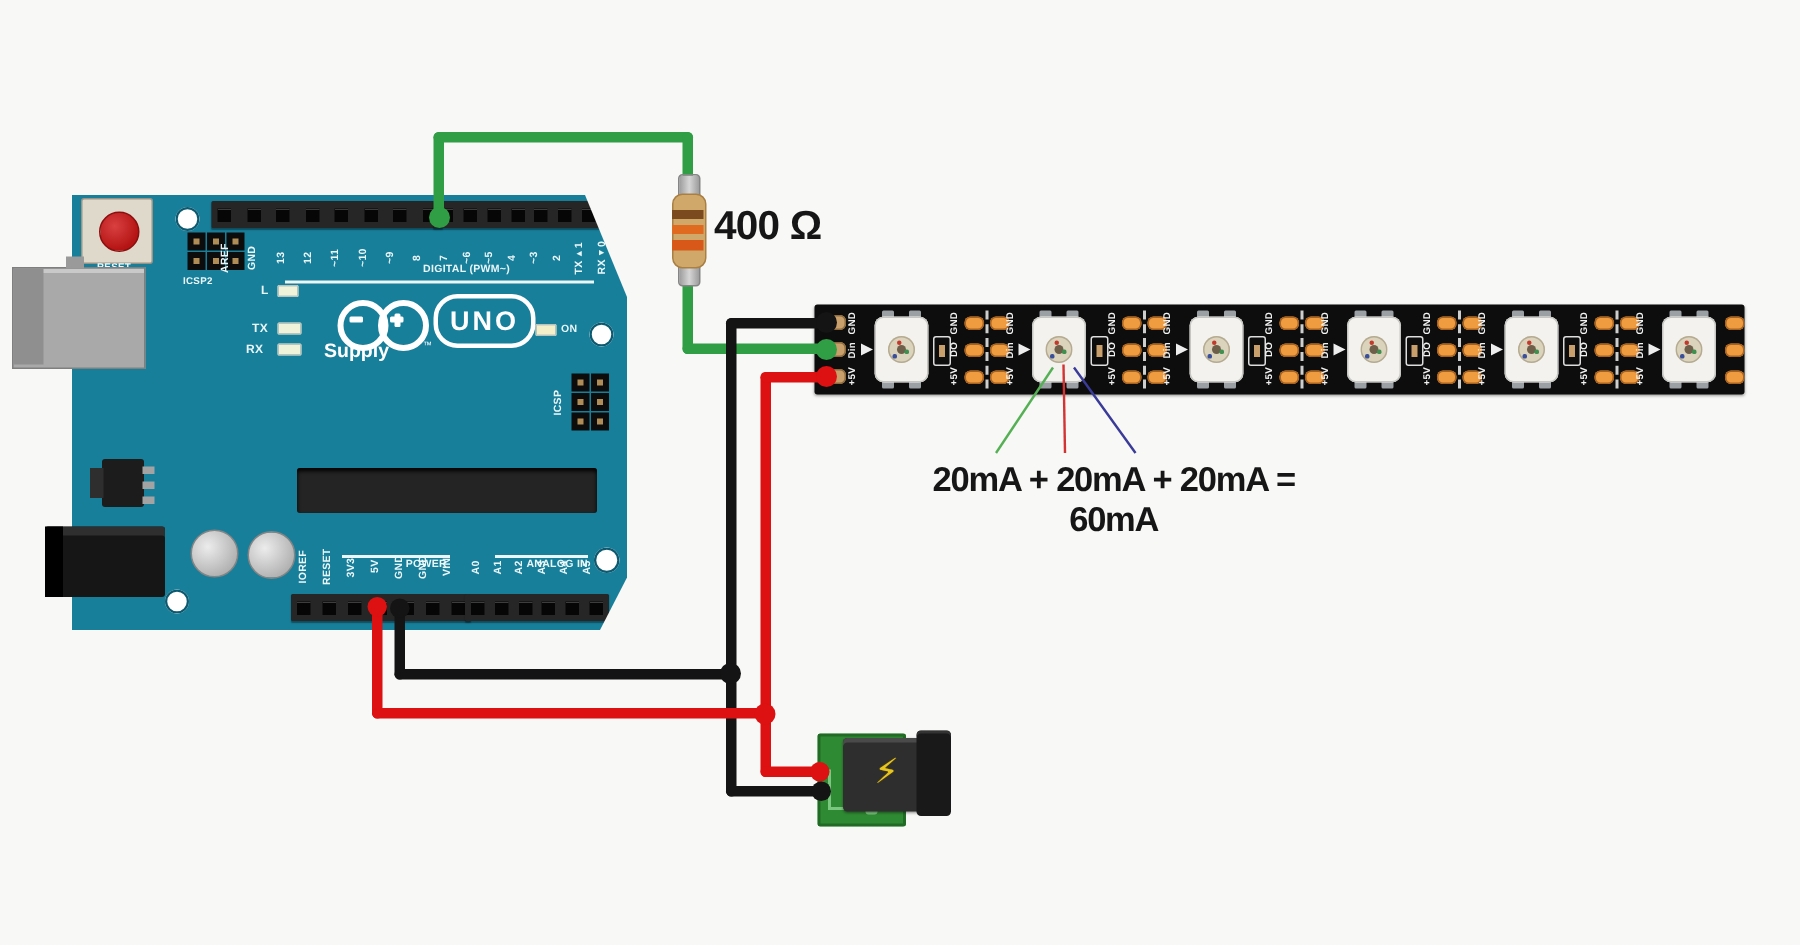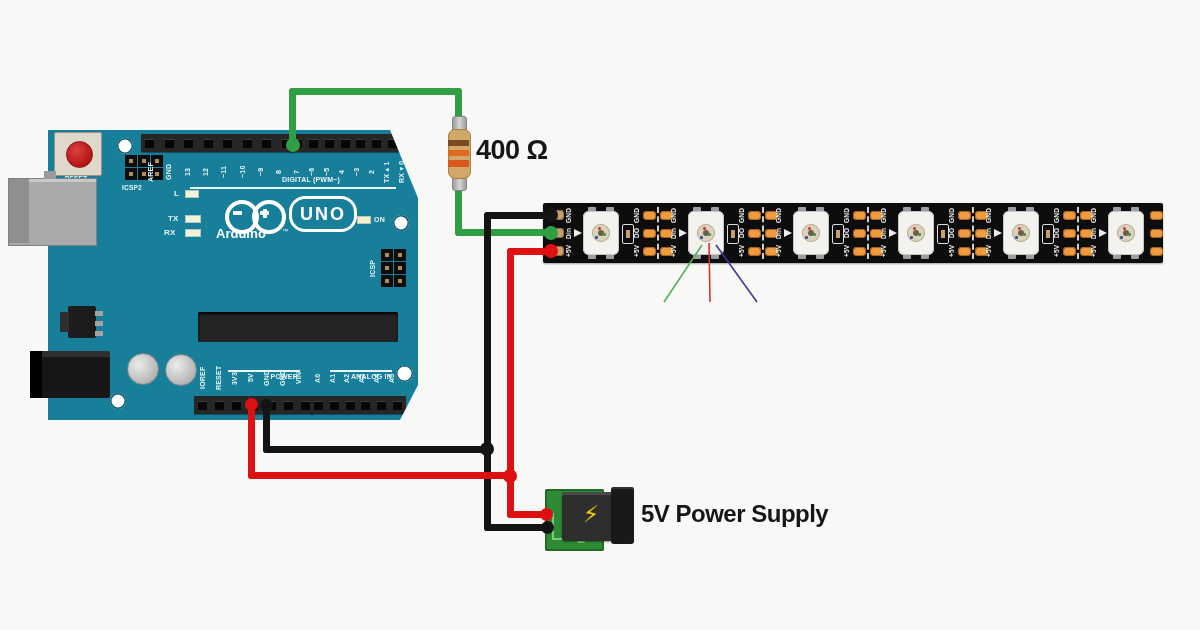--- a/index.html
+++ b/index.html
@@ -143,21 +143,21 @@
     <div class="abs sil" style="left:120px;top:85px;font-size:8px;">TX</div>
     <div class="ledrect" style="left:137px;top:85px;width:16px;height:8px;"></div>
     <div class="abs sil" style="left:116px;top:99px;font-size:8px;">RX</div>
     <div class="ledrect" style="left:137px;top:99px;width:16px;height:8px;"></div>
 
     <div class="ring" style="left:177px;top:70px;"></div>
     <div class="ring" style="left:204px;top:70px;"></div>
     <div class="wbar" style="left:185px;top:81px;width:9px;height:4px;"></div>
     <div class="wbar" style="left:212px;top:81px;width:9px;height:4px;"></div>
     <div class="wbar" style="left:214.5px;top:78.5px;width:4px;height:9px;"></div>
-    <div class="abs" style="left:168px;top:96px;color:#fff;font-weight:bold;font-size:13px;">Arduino</div>
+    <div class="abs" style="left:168px;top:96px;color:#fff;font-weight:bold;font-size:13px;">Supply</div>
     <div class="abs" style="left:234px;top:98px;color:#fff;font-size:6px;">™</div>
 
     <div class="abs" style="left:241px;top:66px;width:62px;height:30px;border:3px solid #fff;border-radius:16px;display:flex;align-items:center;justify-content:center;">
       <span style="color:#fff;font-weight:bold;font-size:18px;letter-spacing:2px;">UNO</span>
     </div>
 
     <div class="ledrect" style="left:309px;top:86px;width:14px;height:8px;background:#f3efc9;"></div>
     <div class="abs sil" style="left:326px;top:86px;">ON</div>
 
     <div class="hole" style="left:345px;top:85px;width:16px;height:16px;"></div>
@@ -442,21 +442,21 @@
   <div id="psu-board">
     <div class="trace" style="left:7px;top:24px;width:1.5px;height:26px;"></div>
     <div class="trace" style="left:7px;top:49px;width:30px;height:1.5px;"></div>
     <div class="trace" style="left:32px;top:46px;width:8px;height:8px;border-radius:2px;"></div>
   </div>
   <div id="psu-jack"></div>
   <div id="psu-cap"></div>
   <div id="psu-bolt">⚡</div>
   <div class="dot wred" style="left:540px;top:508px;width:13px;height:13px;"></div>
   <div class="dot wblack" style="left:541px;top:521px;width:13px;height:13px;"></div>
-  <div class="bigtext" style="left:641px;top:500px;font-size:24px;letter-spacing:-0.5px;">5V Power Supply</div>
 
   <svg id="annsvg" width="1200" height="630" viewBox="0 0 1200 630">
     <line id="ann-line-0" x1="702" y1="245" x2="664" y2="302" stroke-width="1.6" stroke="#55b055"></line>
     <line id="ann-line-1" x1="709" y1="243" x2="710" y2="302" stroke-width="1.6" stroke="#d23333"></line>
     <line id="ann-line-2" x1="716" y1="245" x2="757" y2="302" stroke-width="1.6" stroke="#3a3a99"></line>
   </svg>
+  <div class="bigtext" style="left:600px;top:306px;width:285px;text-align:center;font-size:23px;letter-spacing:-0.8px;">20mA + 20mA + 20mA = 60mA</div>
 
 </div>
 
 </body></html>

